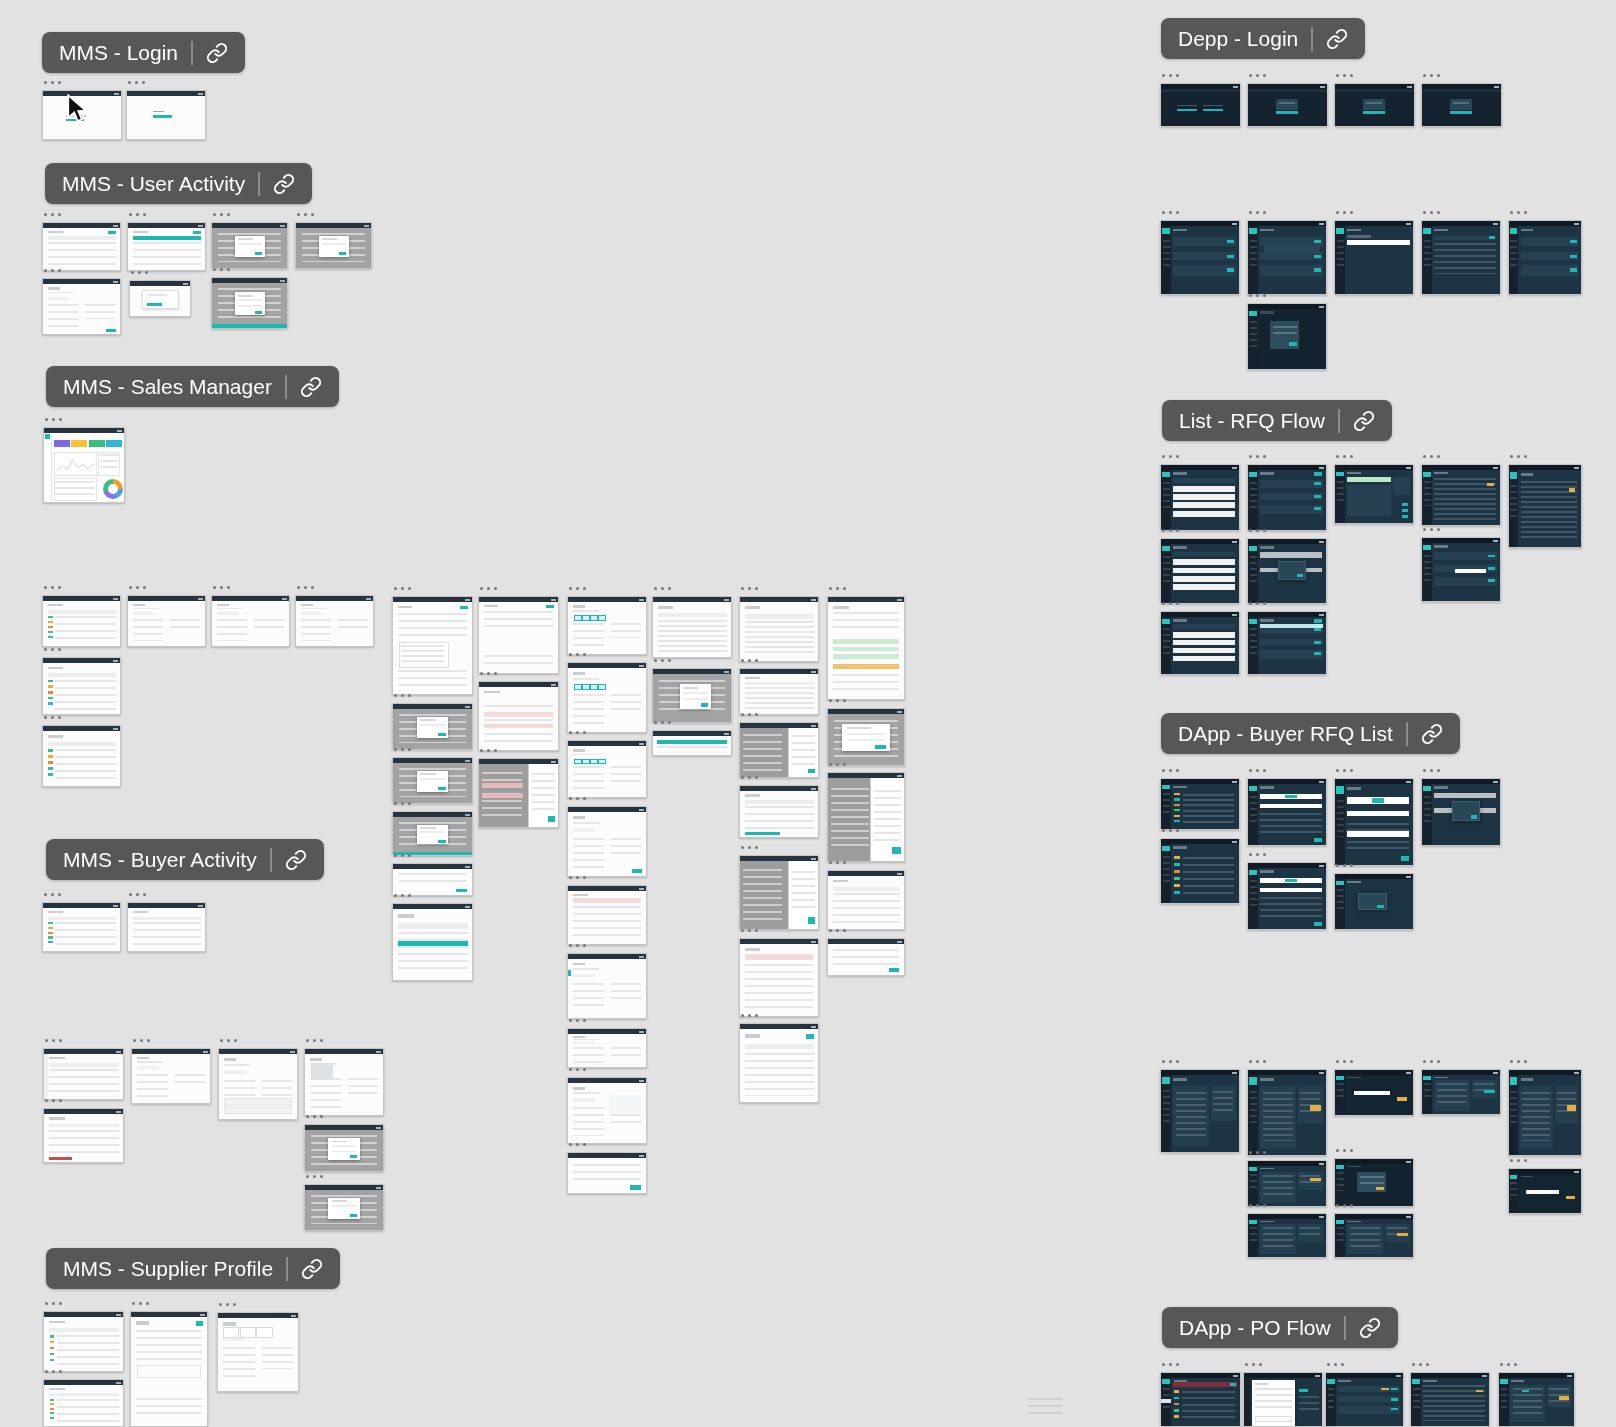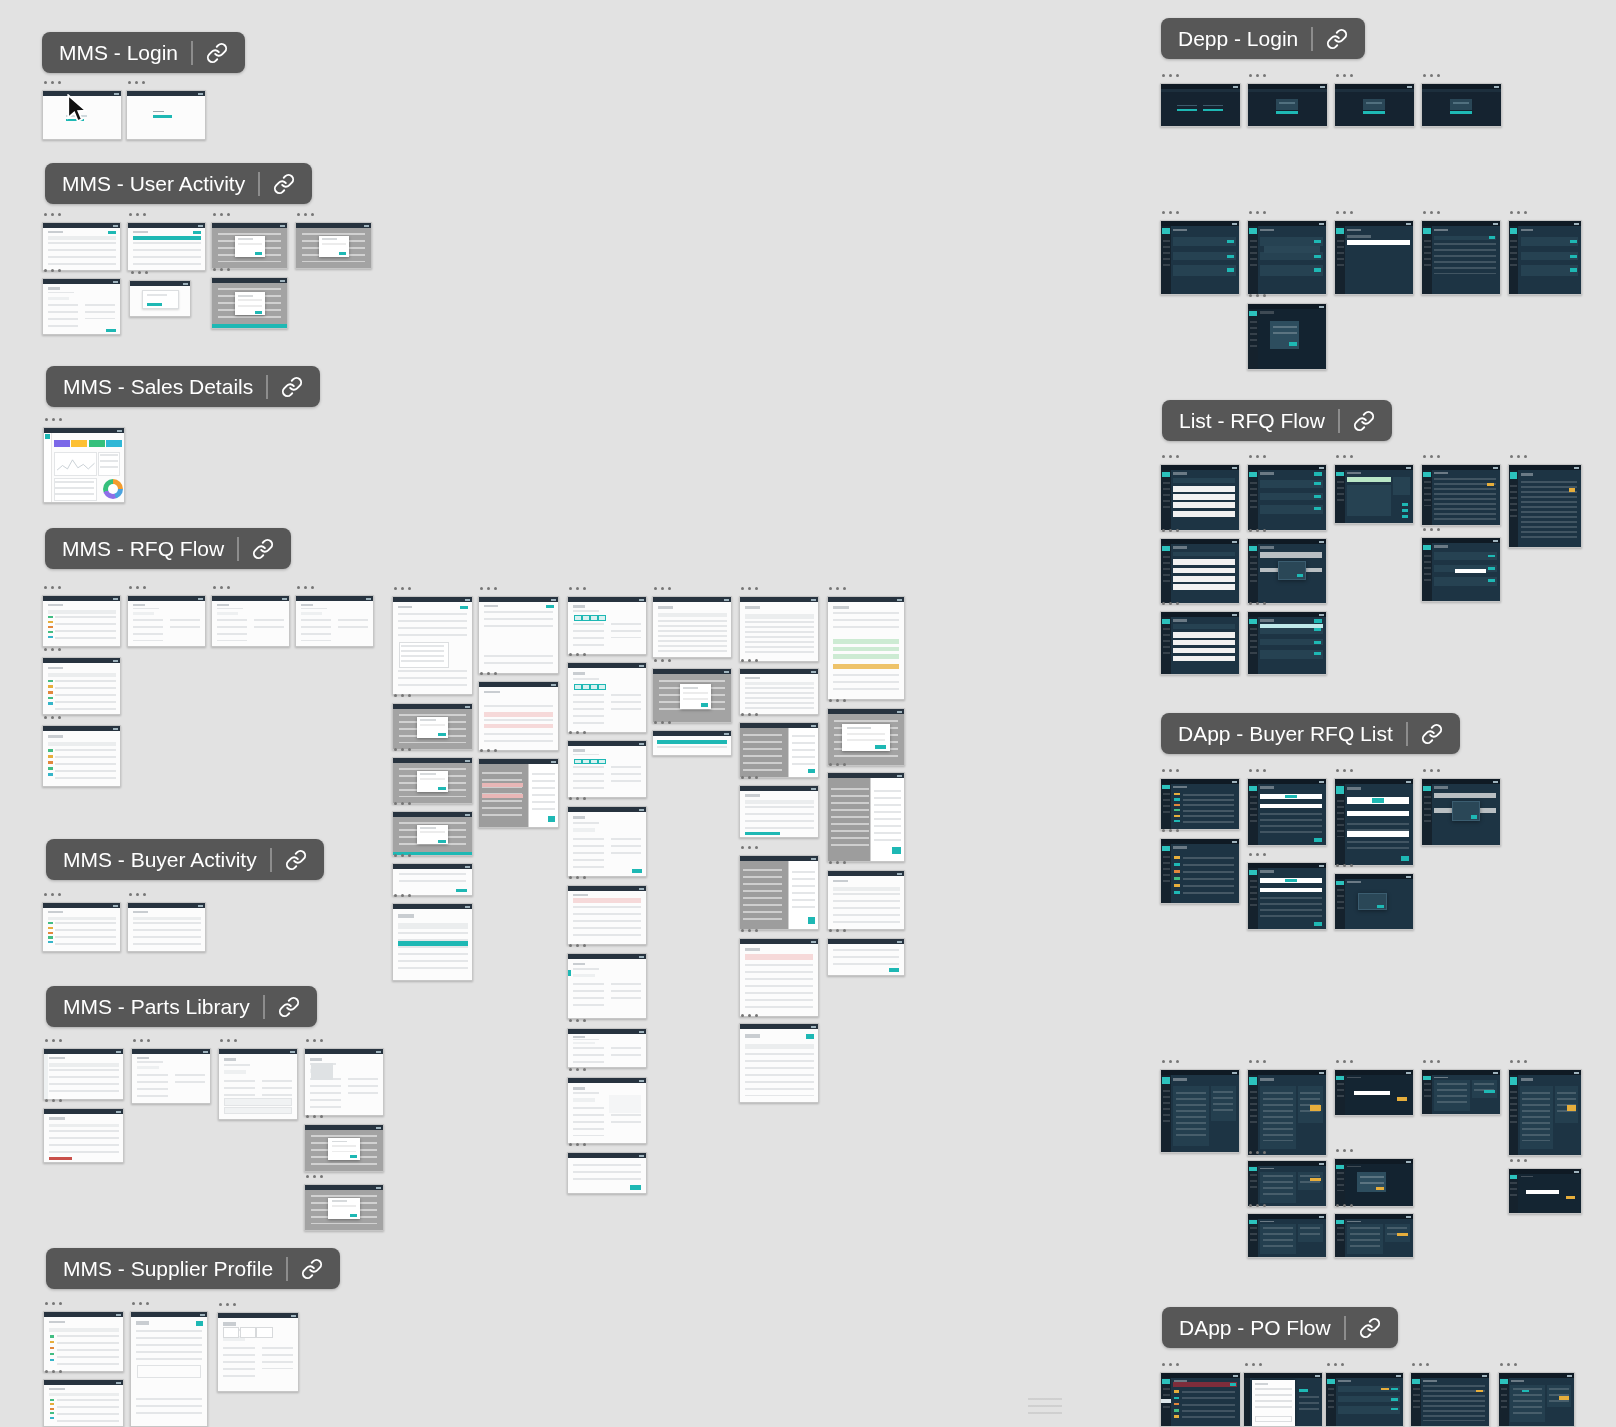--- a/index.html
+++ b/index.html
@@ -210,21 +210,21 @@
         <div class="a" style="left: 68%; top: 27%; right: 5%; height: 33%; background: rgb(255, 255, 255); border: 1px solid rgb(227, 229, 231);"></div>
         <div class="a" style="background: repeating-linear-gradient(rgb(228, 230, 232) 0px, rgb(228, 230, 232) 2px, transparent 2px, transparent 6px); left: 70%; right: 7%; top: 30%; height: 26%;"></div>
         <div class="a" style="left: 12%; top: 65%; width: 52%; height: 30%; background: rgb(255, 255, 255); border: 1px solid rgb(227, 229, 231);"></div>
         <div class="a" style="background: repeating-linear-gradient(rgb(228, 230, 232) 0px, rgb(228, 230, 232) 2px, transparent 2px, transparent 6px); left: 14%; width: 48%; top: 70%; height: 22%;"></div>
         <div class="a" style="left: 74%; top: 66%; width: 20px; height: 20px; border-radius: 50%; background: conic-gradient(rgb(243, 156, 45) 0deg, rgb(243, 156, 45) 25%, rgb(74, 163, 223) 0deg, rgb(74, 163, 223) 45%, rgb(142, 111, 232) 0deg, rgb(142, 111, 232) 70%, rgb(53, 192, 124) 0deg);">
           <div class="a" style="left: 25%; top: 25%; width: 50%; height: 50%; border-radius: 50%; background: rgb(255, 255, 255);"></div>
         </div>
       </div>
     </div>
     <div class="pill" style="left: 46px; top: 366px;">
-      <div class="pill-label">MMS - Sales Details</div>
+      <div class="pill-label">MMS - Sales Manager</div>
       <div class="pill-div"></div>
       <div class="pill-link">
         <svg width="22" height="22" viewBox="0 0 24 24" fill="none" stroke="#ffffff" stroke-width="2.1" stroke-linecap="round" stroke-linejoin="round">
           <path d="M10 13a5 5 0 0 0 7.54.54l3-3a5 5 0 0 0-7.07-7.07l-1.72 1.71"></path>
           <path d="M14 11a5 5 0 0 0-7.54-.54l-3 3a5 5 0 0 0 7.07 7.07l1.71-1.71"></path>
         </svg>
       </div>
     </div>
     <div class="fdots" style="left: 44px; top: 586px;">
       <i></i>
@@ -811,30 +811,20 @@
       <i></i>
       <i></i>
     </div>
     <div class="thumb" style="left: 827px; top: 938px; width: 78px; height: 38px;">
       <div class="chrome"></div>
       <div class="bd">
         <div class="a" style="background: repeating-linear-gradient(rgb(228, 230, 232) 0px, rgb(228, 230, 232) 2px, transparent 2px, transparent 7px); inset: 16% 7% 30%;"></div>
         <div class="a" style="right: 6%; bottom: 10%; width: 14%; height: 12%; background: rgb(30, 184, 180);"></div>
       </div>
     </div>
-    <div class="pill" style="left: 45px; top: 528px;">
-      <div class="pill-label">MMS - RFQ Flow</div>
-      <div class="pill-div"></div>
-      <div class="pill-link">
-        <svg width="22" height="22" viewBox="0 0 24 24" fill="none" stroke="#ffffff" stroke-width="2.1" stroke-linecap="round" stroke-linejoin="round">
-          <path d="M10 13a5 5 0 0 0 7.54.54l3-3a5 5 0 0 0-7.07-7.07l-1.72 1.71"></path>
-          <path d="M14 11a5 5 0 0 0-7.54-.54l-3 3a5 5 0 0 0 7.07 7.07l1.71-1.71"></path>
-        </svg>
-      </div>
-    </div>
     <div class="fdots" style="left: 44px; top: 893px;">
       <i></i>
       <i></i>
       <i></i>
     </div>
     <div class="thumb" style="left: 42px; top: 902px; width: 79px; height: 50px;">
       <div class="chrome"></div>
       <div class="bd">
         <div class="a" style="left: 6%; top: 7%; width: 20%; height: 5%; background: rgb(201, 205, 209);"></div>
         <div class="a" style="left: 6%; right: 5%; top: 20%; height: 8%; background: rgb(235, 237, 238);"></div>
@@ -968,30 +958,20 @@
     </div>
     <div class="thumb" style="left: 304px; top: 1184px; width: 80px; height: 47px;">
       <div class="chrome"></div>
       <div class="bd" style="background: rgb(163, 163, 163);">
         <div class="a" style="background: repeating-linear-gradient(rgba(255, 255, 255, 0.5) 0px, rgba(255, 255, 255, 0.5) 2px, transparent 2px, transparent 7px); inset: 12% 8% 15%;"></div>
         <div class="a" style="left: 30%; top: 20%; width: 40%; height: 52%; background: rgb(255, 255, 255); box-shadow: rgba(0, 0, 0, 0.35) 0px 1px 3px;">
           <div class="a" style="left: 10%; top: 12%; width: 50%; height: 8%; background: rgb(215, 218, 220);"></div>
           <div class="a" style="background: repeating-linear-gradient(rgb(236, 236, 236) 0px, rgb(236, 236, 236) 2px, transparent 2px, transparent 6px); left: 10%; right: 10%; top: 32%; height: 32%;"></div>
           <div class="a" style="right: 8%; bottom: 8%; width: 24%; height: 13%; background: rgb(30, 184, 180);"></div>
         </div>
-      </div>
-    </div>
-    <div class="pill" style="left: 46px; top: 986px;">
-      <div class="pill-label">MMS - Parts Library</div>
-      <div class="pill-div"></div>
-      <div class="pill-link">
-        <svg width="22" height="22" viewBox="0 0 24 24" fill="none" stroke="#ffffff" stroke-width="2.1" stroke-linecap="round" stroke-linejoin="round">
-          <path d="M10 13a5 5 0 0 0 7.54.54l3-3a5 5 0 0 0-7.07-7.07l-1.72 1.71"></path>
-          <path d="M14 11a5 5 0 0 0-7.54-.54l-3 3a5 5 0 0 0 7.07 7.07l1.71-1.71"></path>
-        </svg>
       </div>
     </div>
     <div class="fdots" style="left: 45px; top: 1302px;">
       <i></i>
       <i></i>
       <i></i>
     </div>
     <div class="thumb" style="left: 43px; top: 1311px; width: 81px; height: 61px;">
       <div class="chrome"></div>
       <div class="bd">

